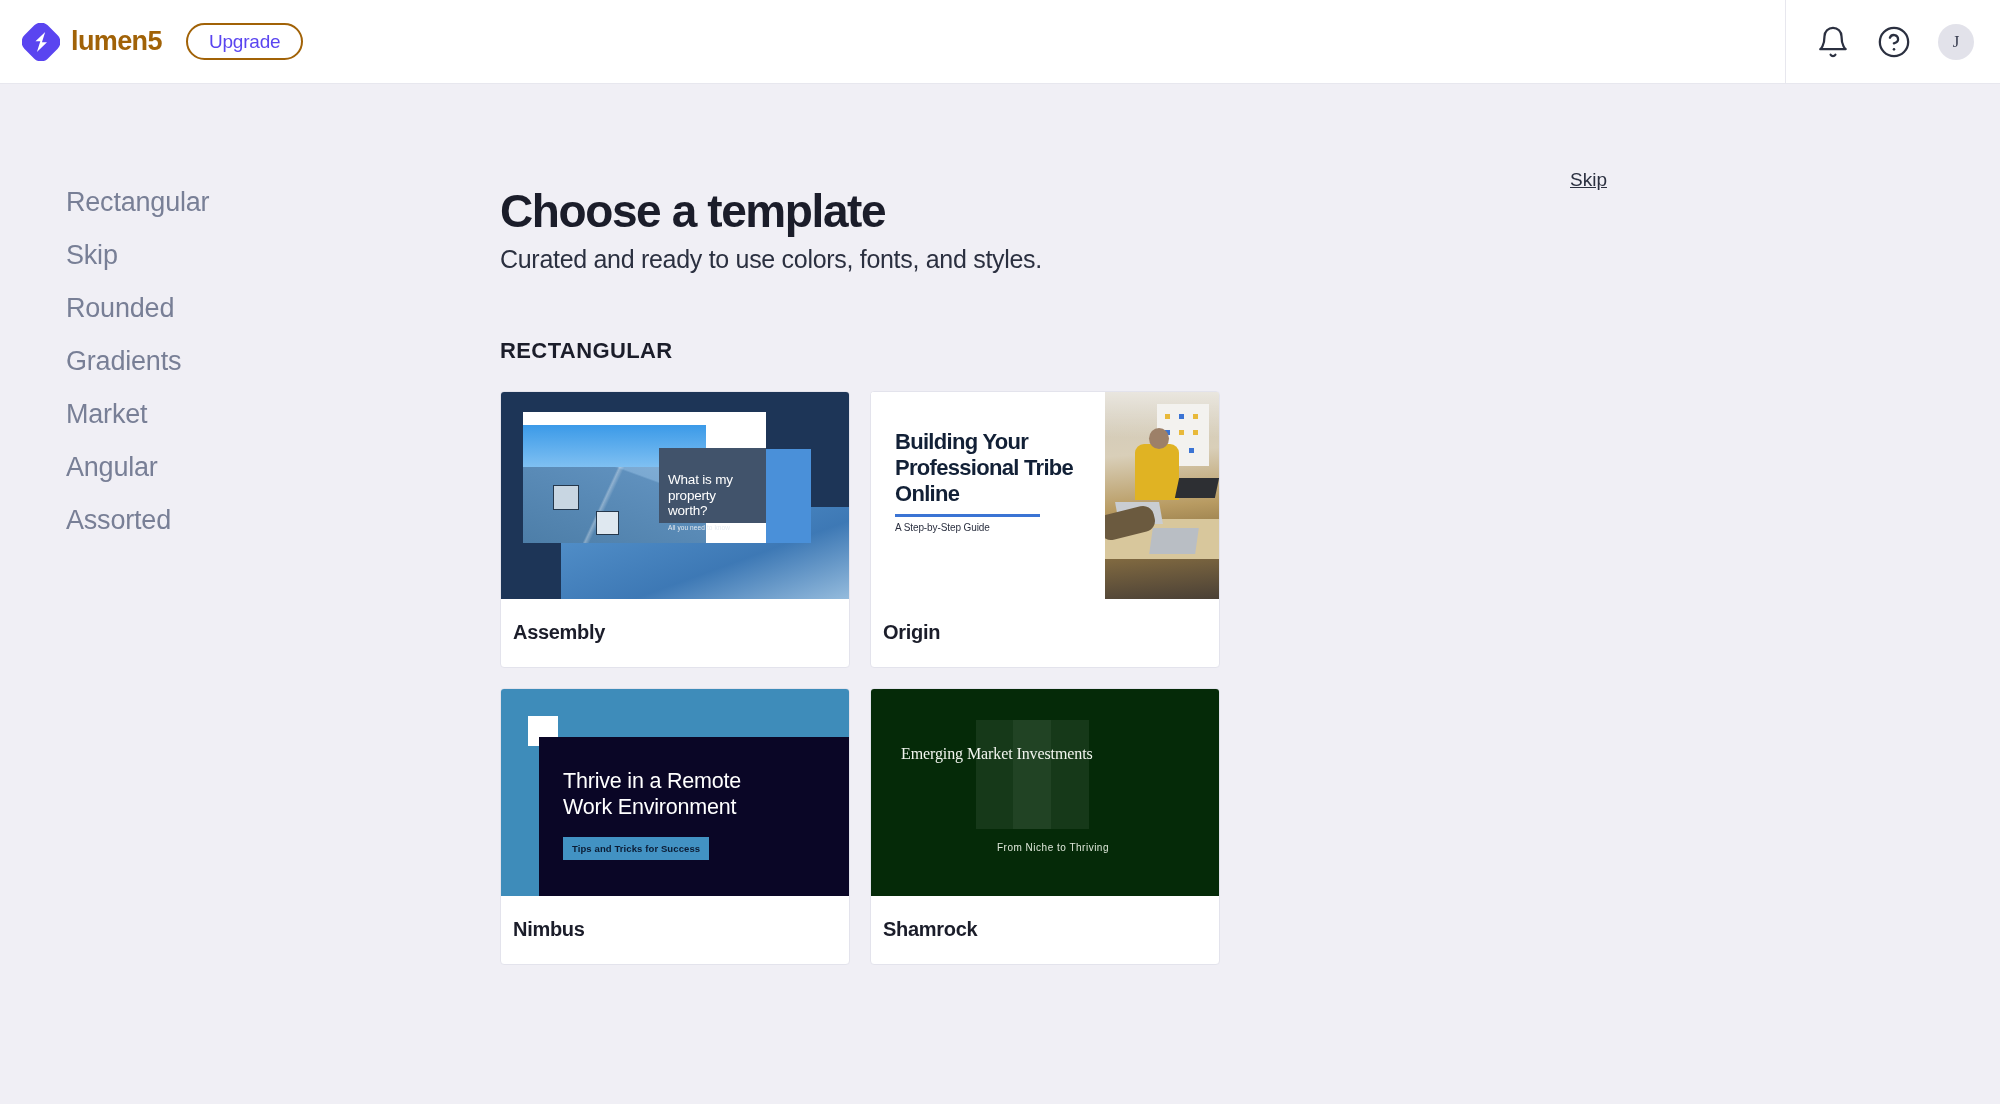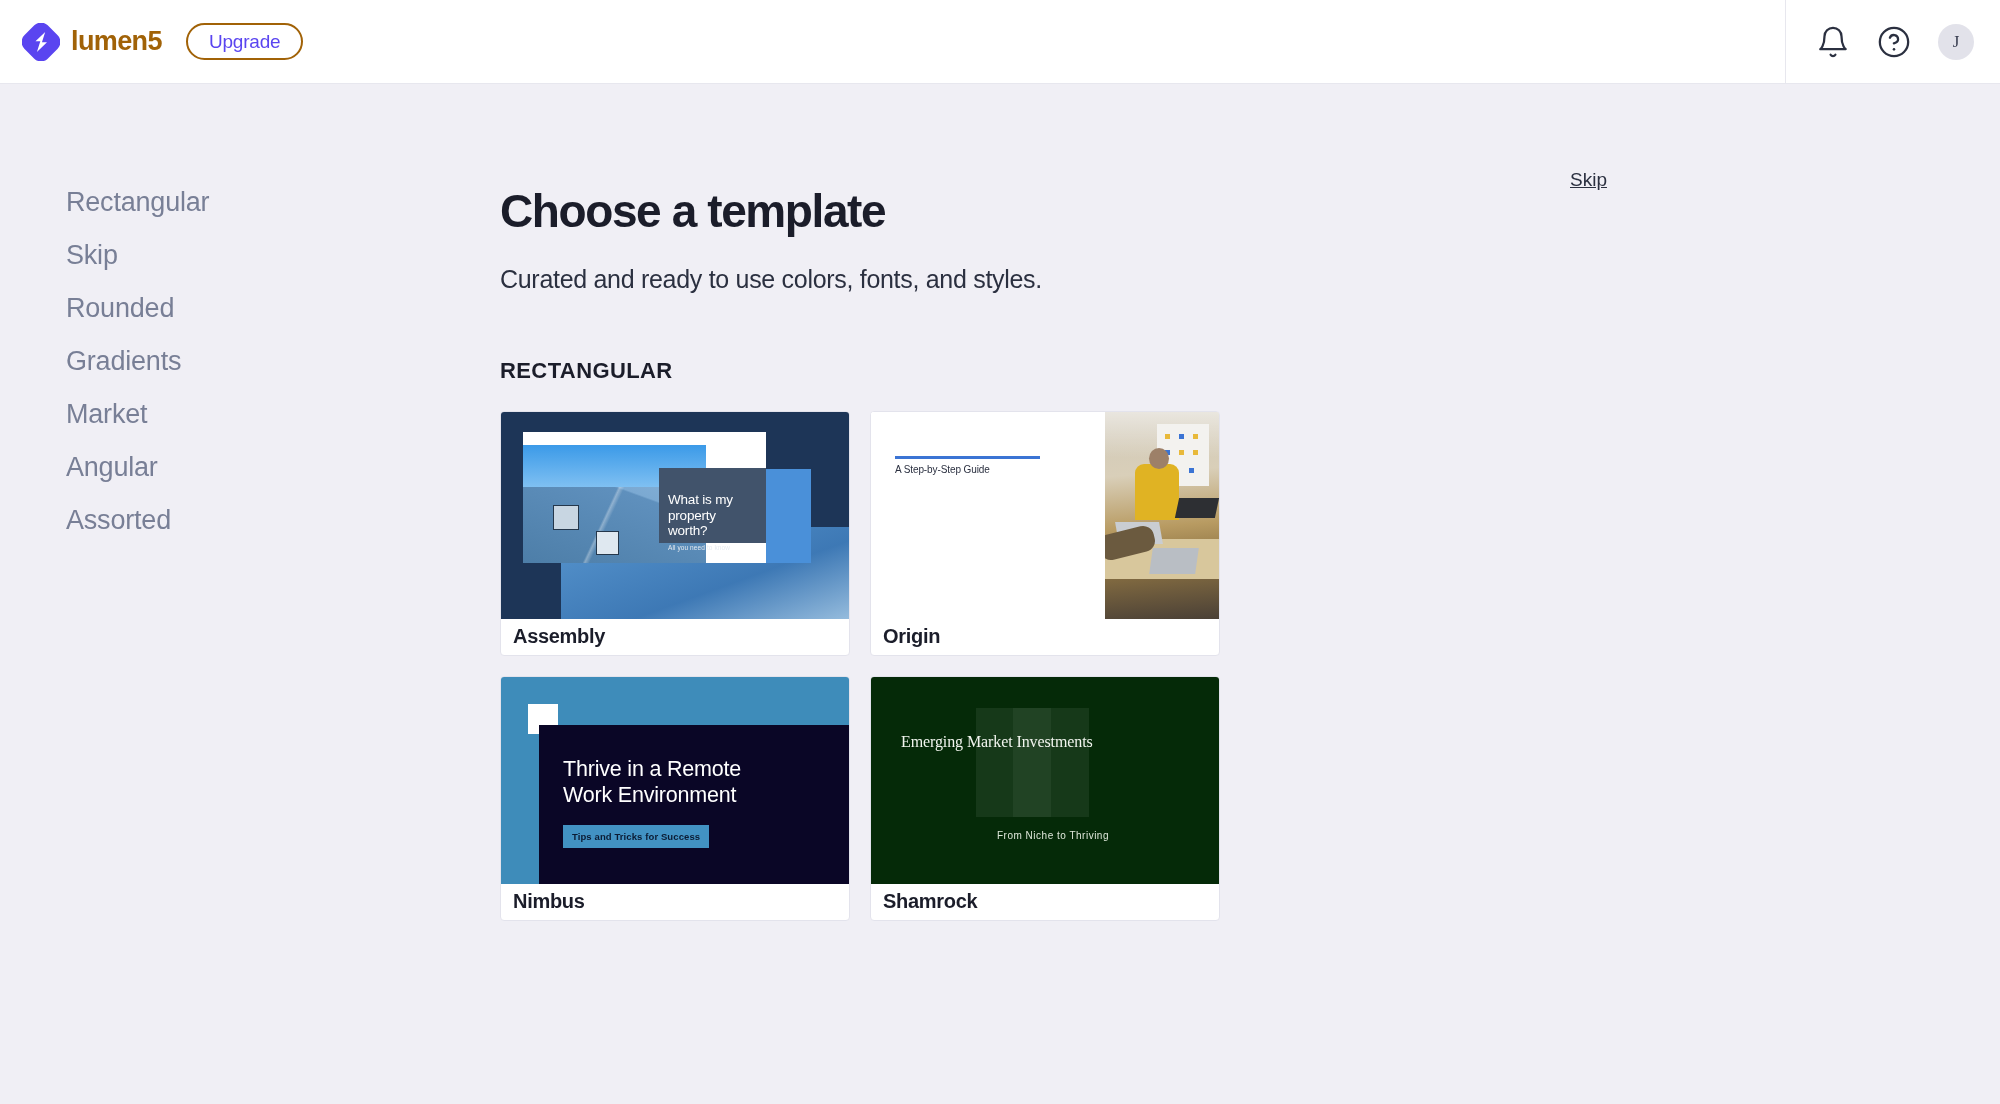--- a/index.html
+++ b/index.html
@@ -121,21 +121,21 @@
     font-size: 46px;
     font-weight: 700;
     color: #1b1d2a;
     letter-spacing: -1.4px;
     line-height: 1.1;
   }
 
   .subtitle {
     font-size: 25px;
     color: #2b3040;
-    margin-top: 28px;
+    margin-top: 8px;
     letter-spacing: -0.3px;
   }
 
   .skip-link {
     position: absolute;
     top: 85px;
     left: 1070px;
     font-size: 19px;
     color: #2b3040;
     text-decoration: underline;
@@ -167,21 +167,21 @@
   }
 
   .thumb {
     width: 348px;
     height: 207px;
     position: relative;
     overflow: hidden;
   }
 
   .card-foot {
-    height: 36px;
+    height: 68px;
     display: flex;
     align-items: center;
     padding-left: 12px;
     font-size: 20px;
     font-weight: 700;
     color: #1b1d2a;
     letter-spacing: -0.3px;
   }
 
   
@@ -373,20 +373,21 @@
             <div class="asm-h">What is my property worth?</div>
             <div class="asm-sub">All you need to know</div>
           </div>
         </div>
         <div class="card-foot">Assembly</div>
       </div>
 
       <div class="card">
         <div class="thumb org">
           <div class="org-left">
+            <div class="org-h">Building Your Professional Tribe Online</div>
             <div class="org-rule"></div>
             <div class="org-sub">A Step-by-Step Guide</div>
           </div>
           <div class="org-photo">
             <div class="org-table"></div>
             <div class="org-board">
               <div class="org-dot" style="left:8px; top:10px;"></div>
               <div class="org-dot b" style="left:22px; top:10px;"></div>
               <div class="org-dot" style="left:36px; top:10px;"></div>
               <div class="org-dot b" style="left:8px; top:26px;"></div>

